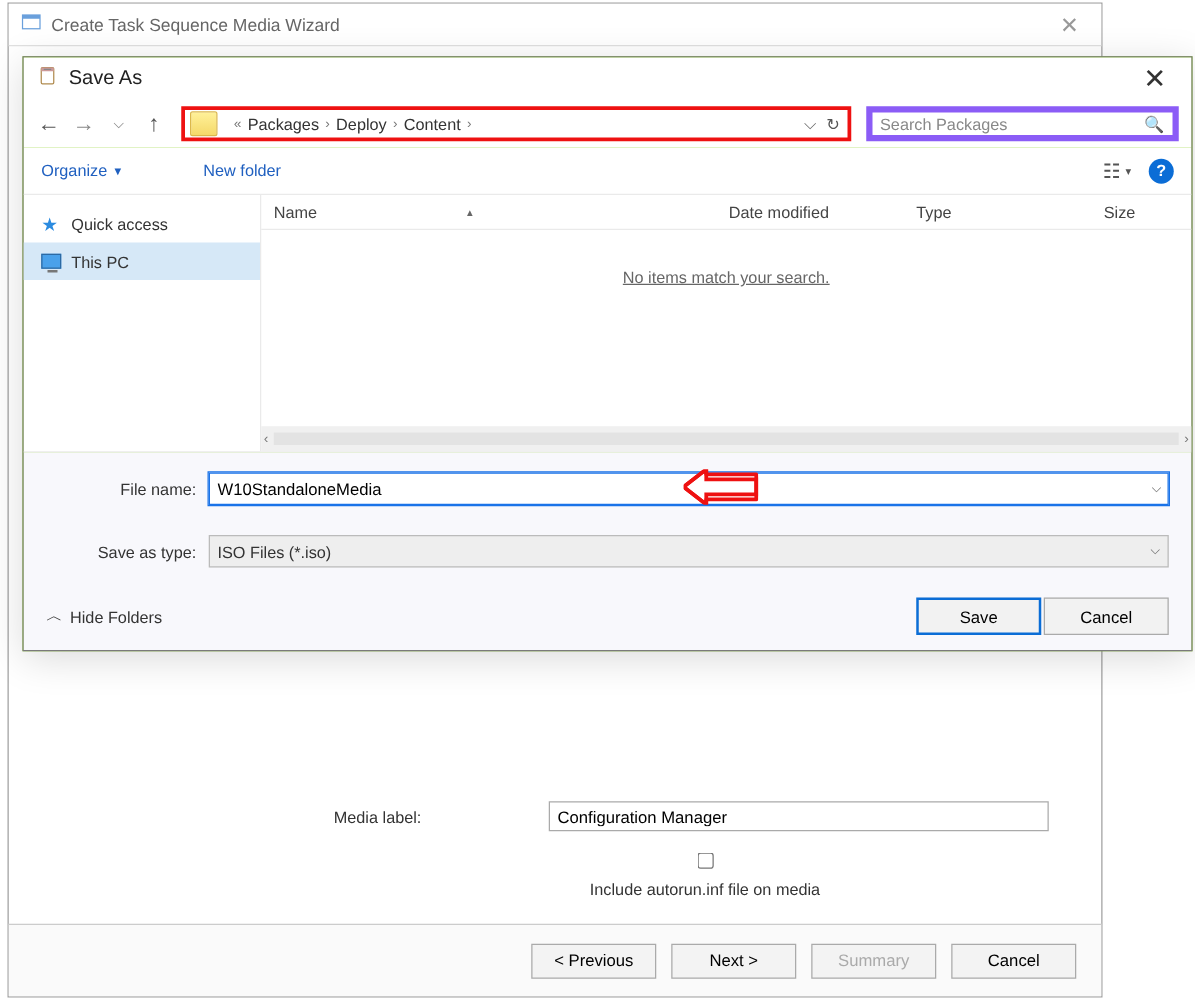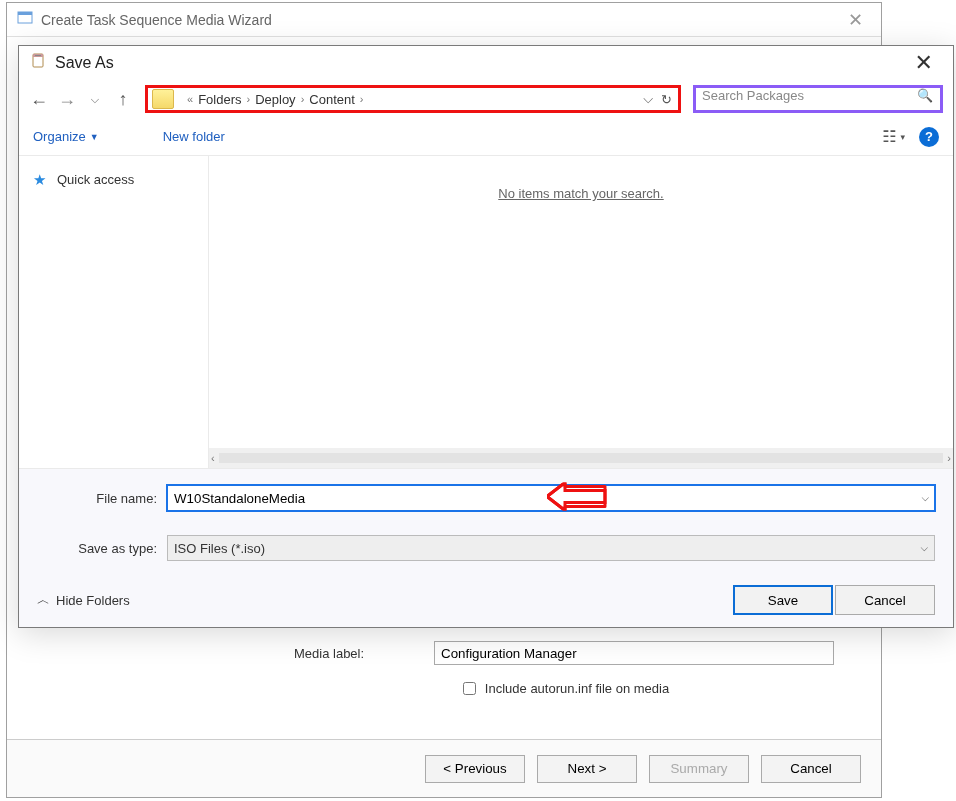--- a/index.html
+++ b/index.html
@@ -37,26 +37,26 @@
       padding: 14px;
       height: calc(100% - 34px);
     }
     .wizard-lower {
       position: absolute;
       left: 0; right: 0;
       bottom: 0;
       height: 170px;
       padding: 14px 20px;
     }
-    .wizard-row { display: flex; align-items: center; margin-bottom: 14px; justify-content: center; }
+    .wizard-row { display: flex; align-items: center; margin-bottom: 14px; }
     .wizard-row label { width: 140px; }
     .wizard-row input[type=text] {
-      width: 400px; height: 24px; border: 1px solid #aaa; padding: 0 6px;
-    }
-    .checkbox-row { margin-left: 0px; display:flex; align-items:center; gap:6px;}
+      width: 400px; height: 24px; border: 1px solid #aaa; padding: 0 6px; margin-left: 32px;
+    }
+    .checkbox-row { margin-left: 0px; display:flex; align-items:center; gap:6px;flex-direction:column;}
     .wizard-footer {
       position: absolute;
       left: 0; right: 0; bottom: 0;
       height: 58px;
       display: flex;
       align-items: center;
       justify-content: flex-end;
       gap: 12px;
       padding: 0 20px;
       border-top: 1px solid #ccc;
@@ -67,21 +67,21 @@
       min-width: 100px; height: 28px;
       background: #f3f3f3; border: 1px solid #aaa;
       cursor: default;
     }
     .wizard-footer button.disabled { color: #aaa; }
     
     .saveas {
       position: absolute;
       left: 18px; top: 45px;
       width: 936px;
-      height: 583px;
+      height: 476px;
       border: 1px solid #7a7a7a;
       background: #84cc16;
       box-shadow: 0 6px 30px rgba(0,0,0,0.15);
       display: flex;
       flex-direction: column;
     }
     .saveas-titlebar {
       height: 34px;
       display: flex; align-items: center;
       padding: 0 10px;
@@ -117,22 +117,22 @@
       border: 1px solid #dcb84c;
       border-radius: 2px;
     }
     .crumb-sep { color: #777; font-size: 11px; margin: 0 3px; }
     .crumb { color: #333; cursor: default;}
     .addr-right { margin-left: auto; display:flex; align-items:center; gap:8px; }
     .addr-drop { color:#666; cursor:default; }
     .addr-refresh { color:#555; cursor:default; }
     .search-box {
       width: 250px; height: 28px;
-      border: 3px solid #8b5cf6;
-      display: flex; 
+      border: 5px solid #8b5cf6;
+      display: flex; align-items: center;
       padding: 0 6px;
       color: #888;
       cursor: text;
     }
     .search-box .ph { flex:1; }
     .toolbar-row {
       height: 38px;
       display: flex; align-items: center;
       padding: 0 14px;
       gap: 28px;
@@ -304,21 +304,21 @@
 
   <div class="nav-row">
     <span class="nav-arrow enabled">←</span>
     <span class="nav-arrow">→</span>
     <span class="nav-arrow" style="font-size:11px;">⌵</span>
     <span class="nav-arrow enabled">↑</span>
 
     <div class="addr-box">
       <span class="addr-folder-icon"></span>
       <span class="crumb-sep">«</span>
-      <span class="crumb">Folders</span>
+      <span class="crumb">Packages</span>
       <span class="crumb-sep">›</span>
       <span class="crumb">Deploy</span>
       <span class="crumb-sep">›</span>
       <span class="crumb">Content</span>
       <span class="crumb-sep">›</span>
       <div class="addr-right">
         <span class="addr-drop">⌵</span>
         <span class="addr-refresh">↻</span>
       </div>
     </div>
@@ -343,22 +343,35 @@
       <div class="help-btn">?</div>
     </div>
   </div>
 
   <div class="main-area">
     <div class="sidebar">
       <div class="sidebar-item">
         <span class="sb-icon star-icon">★</span>
         <span>Quick access</span>
       </div>
+      <div class="sidebar-item selected">
+        <span class="sb-icon monitor-icon"></span>
+        <span>This PC</span>
+      </div>
     </div>
     <div class="content">
+      <div class="col-headers">
+        <div class="col-name">
+          <span>Name</span>
+          <span class="sort-caret">▴</span>
+        </div>
+        <div class="col-date">Date modified</div>
+        <div class="col-type">Type</div>
+        <div class="col-size">Size</div>
+      </div>
       <div class="empty-msg">No items match your search.</div>
       <div style="flex:1"></div>
       <div class="hscroll">
         <span>‹</span>
         <div class="track"></div>
         <span>›</span>
       </div>
     </div>
   </div>
 

